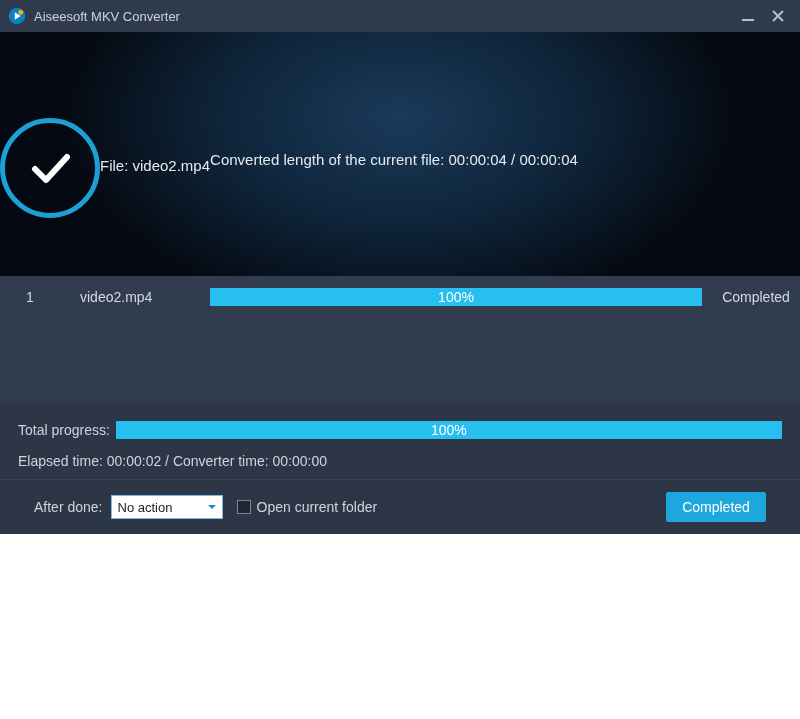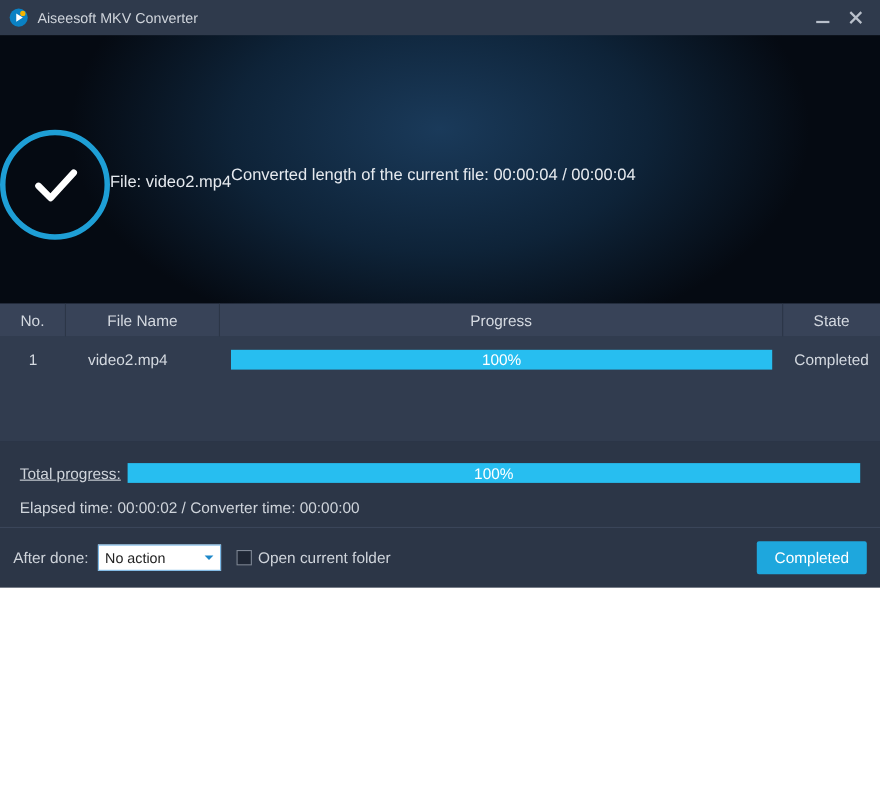--- a/index.html
+++ b/index.html
@@ -91,35 +91,35 @@
   }
   
   .summary {
     background: #2c3647;
     padding: 20px 18px 10px 18px;
     font-size: 14px;
     color: #cfd4db;
     border-bottom: 1px solid #3a4559;
   }
   .summary .row { display:flex; align-items:center; margin-bottom: 14px; }
-  .summary .lbl { margin-right: 6px; text-decoration: underline; }
+  .summary .lbl { margin-right: 6px; }
   .totalbar {
     flex: 1 1 auto; height: 18px; background: #27bef0;
     position: relative;
   }
   .totalbar .label {
     position:absolute; inset:0; display:flex; align-items:center; justify-content:center;
     color:#fff; font-size:14px;
   }
   
   .footer {
     height: 54px;
     background: #2c3647;
     display:flex; align-items:center;
-    padding: 0 12px;
+    padding: 0 34px;
     font-size: 14px;
     color: #cfd4db;
   }
   .footer .lbl { margin-right: 8px; }
   .select {
     width: 112px; height: 24px;
     background: #fff; color: #222;
     border: 1px solid #7ab8e6;
     display:flex; align-items:center;
     padding: 0 6px;
@@ -180,26 +180,20 @@
   <div class="hero">
     <div class="check-circle">
       <svg width="54" height="54" viewBox="0 0 54 54">
         <path d="M12 28 L23 39 L44 16" stroke="#ffffff" stroke-width="6" fill="none" stroke-linecap="round" stroke-linejoin="round"></path>
       </svg>
     </div>
     <div class="file-line">File: video2.mp4</div>
     <div class="conv-line">Converted length of the current file: 00:00:04 / 00:00:04</div>
   </div>
 
-  <div class="thead">
-    <div class="col-no">No.</div>
-    <div class="col-name">File Name</div>
-    <div class="col-prog">Progress</div>
-    <div class="col-state">State</div>
-  </div>
 
   <div class="tbody">
     <div class="trow">
       <div class="col-no">1</div>
       <div class="col-name">video2.mp4</div>
       <div class="col-prog">
         <div class="progbar">
           <div class="label">100%</div>
         </div>
       </div>

